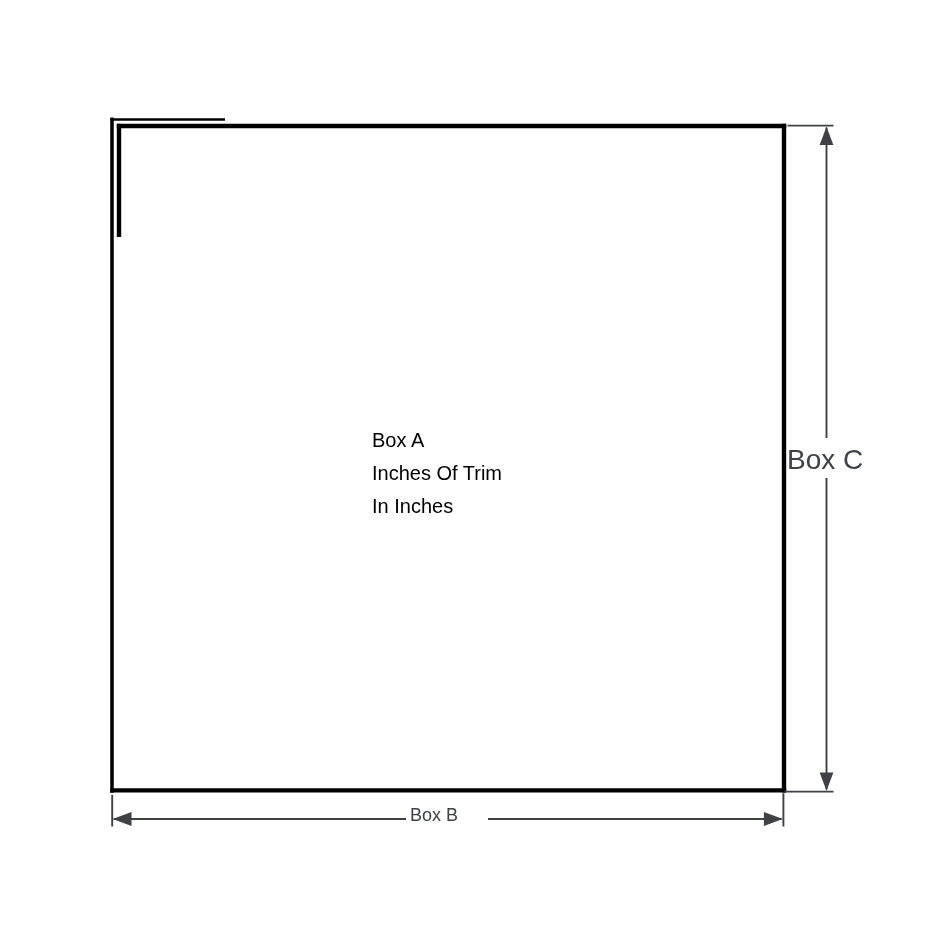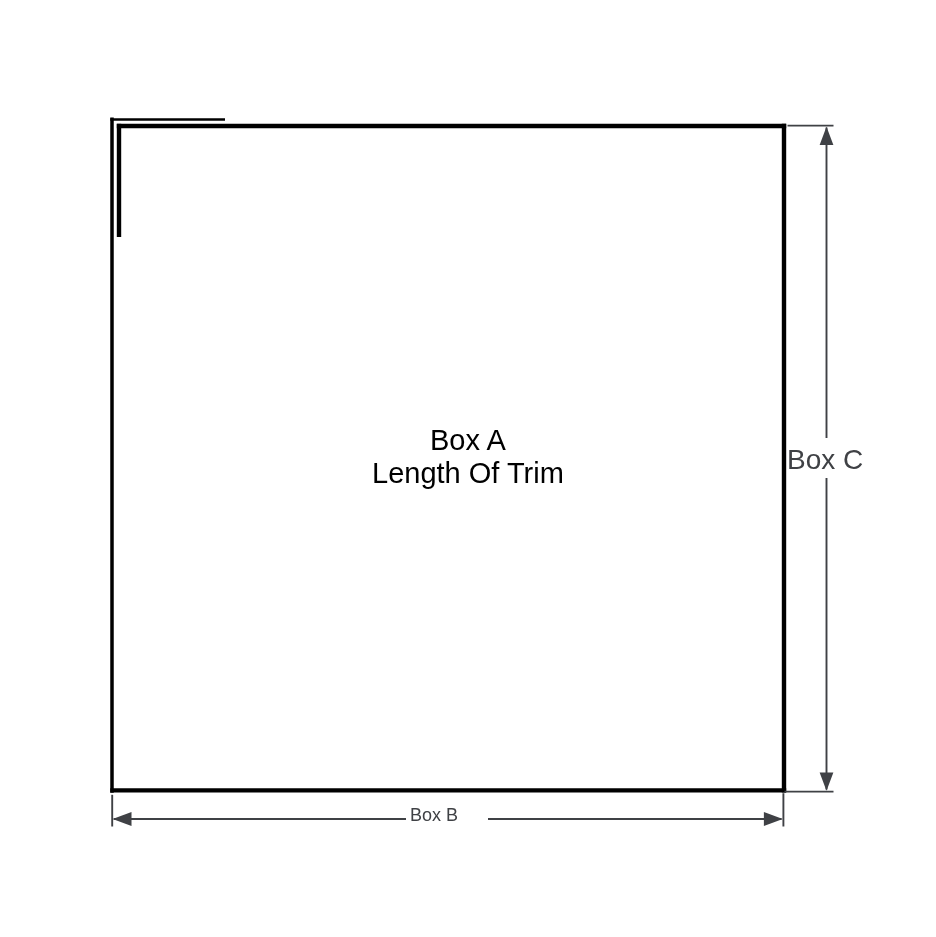--- a/index.html
+++ b/index.html
@@ -14,22 +14,22 @@
     background:var(--bg);
     font-family:"Liberation Sans",sans-serif;
     overflow:hidden;
   }
   .drawing{position:absolute;left:0;top:0;}
   .k{stroke:var(--outline);fill:none;}
   .g{stroke:var(--dim);fill:none;}
   .gf{fill:var(--dim);stroke:none;}
   .label-a{
     position:absolute;left:372px;top:424px;
-    font-size:29px;line-height:33px;
-    color:var(--outline);white-space:nowrap;text-align:center;
+    font-size:20px;line-height:33px;
+    color:var(--outline);white-space:nowrap;
   }
   .label-b{
     position:absolute;left:410px;top:800px;
     font-size:18px;line-height:30px;
     color:var(--dim);white-space:nowrap;
   }
   .label-c{
     position:absolute;left:787px;top:445px;
     font-size:28px;line-height:30px;
     color:var(--dim);white-space:nowrap;
@@ -68,20 +68,21 @@
       <line class="g" x1="783.4" y1="793.2" x2="783.4" y2="826.5" stroke-width="1.9"></line>
       <line class="g" x1="113.8" y1="819" x2="406" y2="819" stroke-width="1.9"></line>
       <line class="g" x1="488" y1="819" x2="781.5" y2="819" stroke-width="1.9"></line>
       <polygon class="gf" points="112.6,819 131.5,812.1 131.5,825.9"></polygon>
       <polygon class="gf" points="782.8,819 763.9,812.1 763.9,825.9"></polygon>
     </g>
   </svg>
 
   <div class="label-a">
     <div>Box A</div>
-    <div>Length Of Trim</div>
+    <div>Inches Of Trim</div>
+    <div>In Inches</div>
   </div>
 
   <div class="label-b">Box B</div>
 
   <div class="label-c">Box C</div>
 
 </div>
 
 </body></html>

